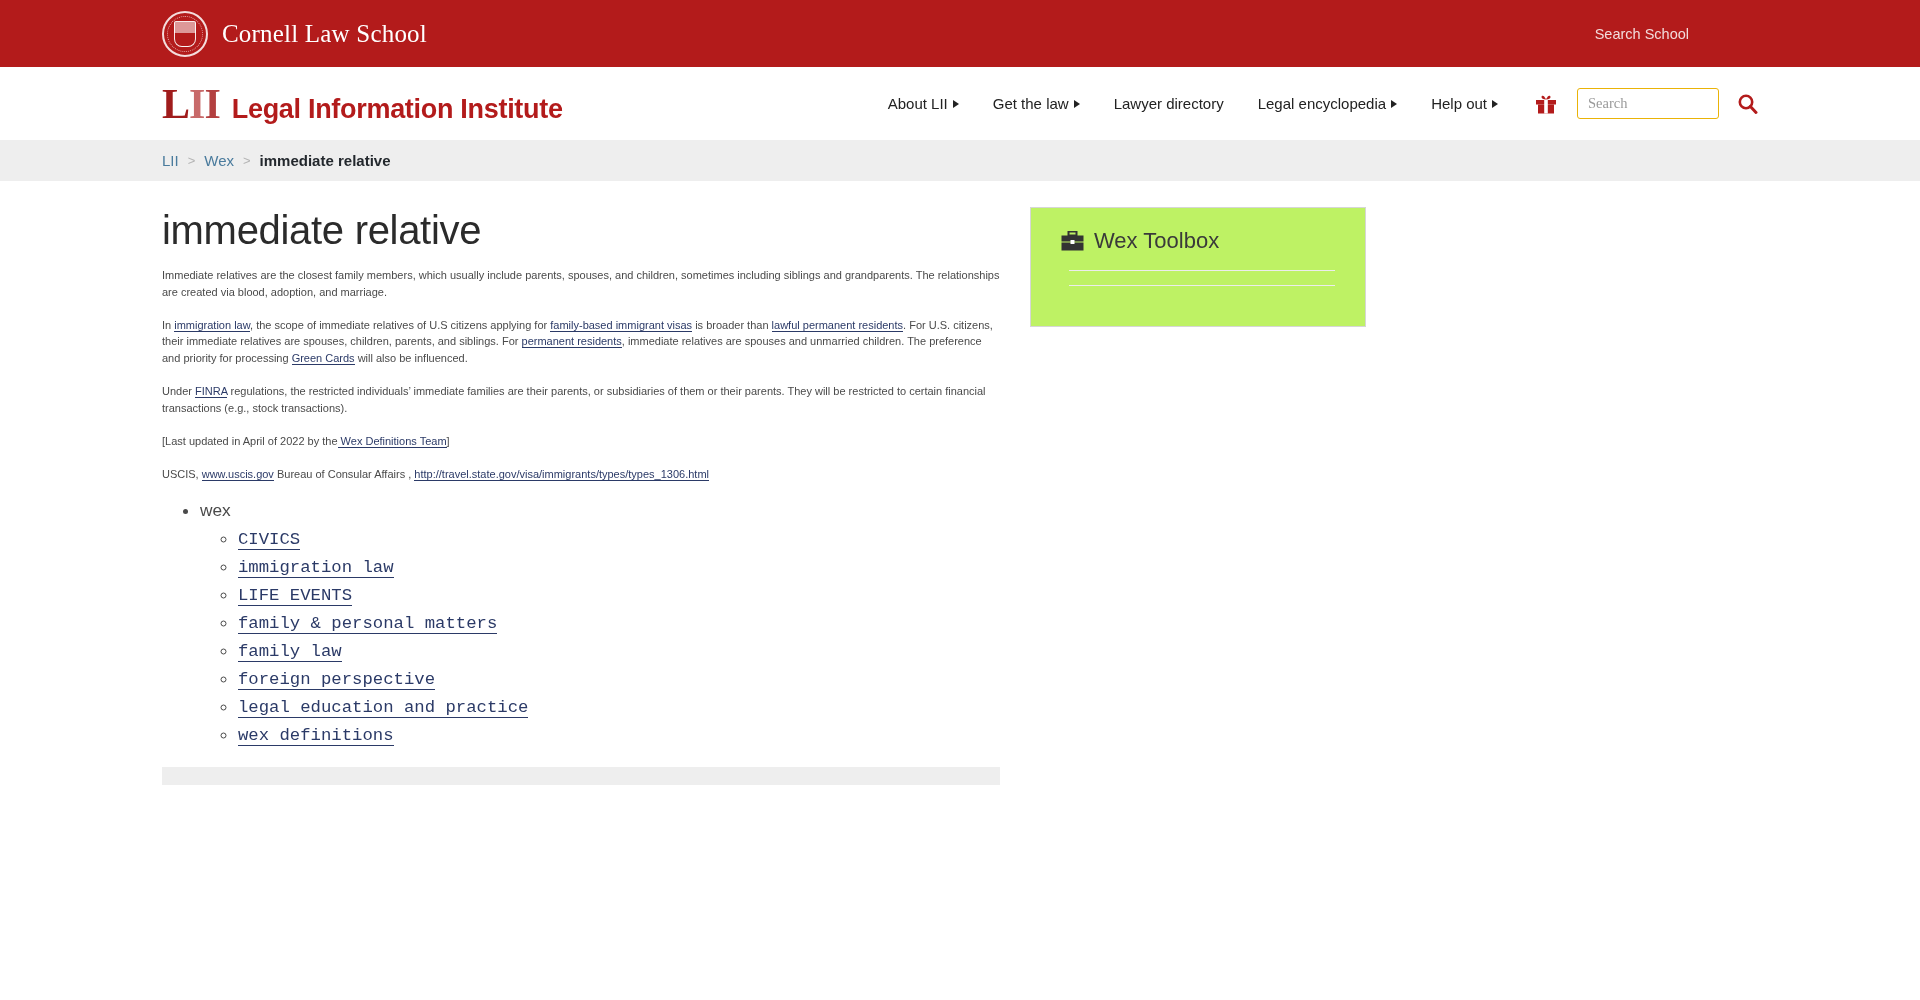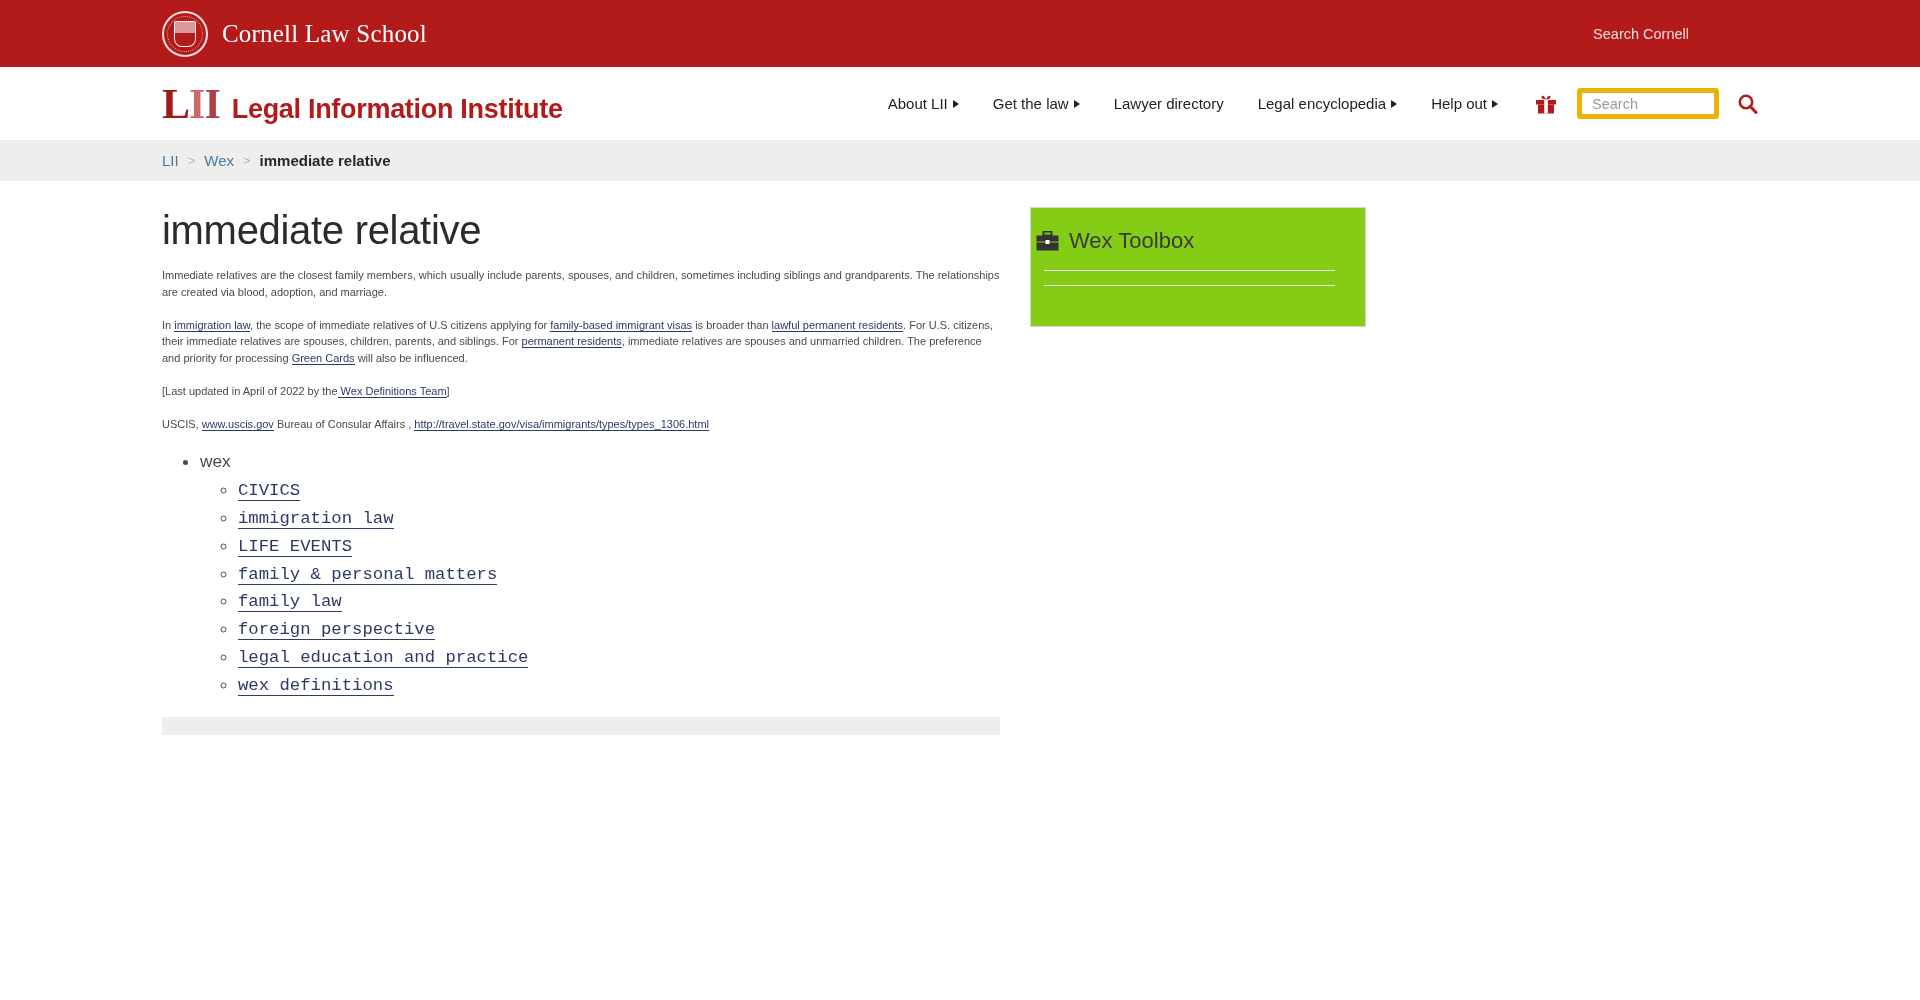--- a/index.html
+++ b/index.html
@@ -146,26 +146,26 @@
     align-items: center;
   }
   .search-wrap {
     display: flex;
     align-items: center;
     gap: 18px;
   }
   .search-input {
     width: 142px;
     height: 31px;
-    border: 5px solid #eab308;
+    border: 1px solid #eab308;
     border-radius: 3px;
     padding: 0 10px;
     font-size: 14.5px;
     color: #555;
-    font-family: Liberation Sans, sans-serif;
+    font-family: Liberation Serif, serif;
     background: #fff;
     outline: none;
   }
   .search-input::placeholder { color: #9a9a9a; }
   .search-btn {
     background: none; border: none;
     padding: 0; cursor: pointer;
     display: inline-flex; align-items: center;
   }
 
@@ -252,22 +252,22 @@
     height: 18px;
     background: #eeeeee;
     width: 100%;
   }
 
   
   .sidebar { padding-top: 26px; flex: 0 0 auto; }
   .toolbox {
     width: 336px;
     border: 1px solid #d6d6d6;
-    background: #84cc16;
-    padding: 20px 22px 26px 5px;
+    background: #bef264;
+    padding: 20px 22px 26px 30px;
   }
   .toolbox-title {
     display: flex;
     align-items: center;
     gap: 10px;
     font-size: 22px;
     color: #3a3a3a;
     margin-bottom: 16px;
   }
   .toolbox-divider {
@@ -278,21 +278,21 @@
 </style>
 </head>
 <body>
 
 <div class="cornell-bar">
   <div class="cornell-inner">
     <a class="cornell-brand" href="#">
       <span class="cornell-seal"></span>
       <span class="cornell-name">Cornell Law School</span>
     </a>
-    <a class="search-cornell" href="#">Search Cornell</a>
+    <a class="search-cornell" href="#">Search School</a>
   </div>
 </div>
 
 <div class="lii-header">
   <div class="lii-inner">
     <a class="lii-logo" href="#">
       <span class="lii-mark"><span class="l1">L</span><span class="i1">I</span><span class="i2">I</span></span>
       <span class="lii-wordmark">Legal Information Institute</span>
     </a>
 
@@ -355,20 +355,23 @@
   <main class="content">
     <h1 class="title">immediate relative</h1>
 
     <p>Immediate relatives are the closest family members, which usually include parents, spouses, and children, sometimes including siblings and grandparents. The relationships are created via blood, adoption, and marriage.</p>
 
 
     <p>
       <span>In </span><a href="#">immigration law</a><span>, the scope of immediate relatives of U.S citizens applying for </span><a href="#">family-based immigrant visas</a><span> is broader than </span><a href="#">lawful permanent residents</a><span>. For U.S. citizens, their immediate relatives are spouses, children, parents, and siblings. For </span><a href="#">permanent residents</a><span>, immediate relatives are spouses and unmarried children. The preference and priority for processing </span><a href="#">Green Cards</a><span> will also be influenced.</span>
     </p>
 
+    <p>
+      <span>Under </span><a href="#">FINRA</a><span> regulations, the restricted individuals’ immediate families are their parents, or subsidiaries of them or their parents. They will be restricted to certain financial transactions (e.g., stock transactions).</span>
+    </p>
 
     <p>
       <span>[Last updated in April of 2022 by the</span><a href="#"> Wex Definitions Team</a><span>]</span>
     </p>
 
     <p>
       <span>USCIS, </span><a href="#">www.uscis.gov</a><span> Bureau of Consular Affairs , </span><a href="#">http://travel.state.gov/visa/immigrants/types/types_1306.html</a>
     </p>
 
     <ul class="terms">

